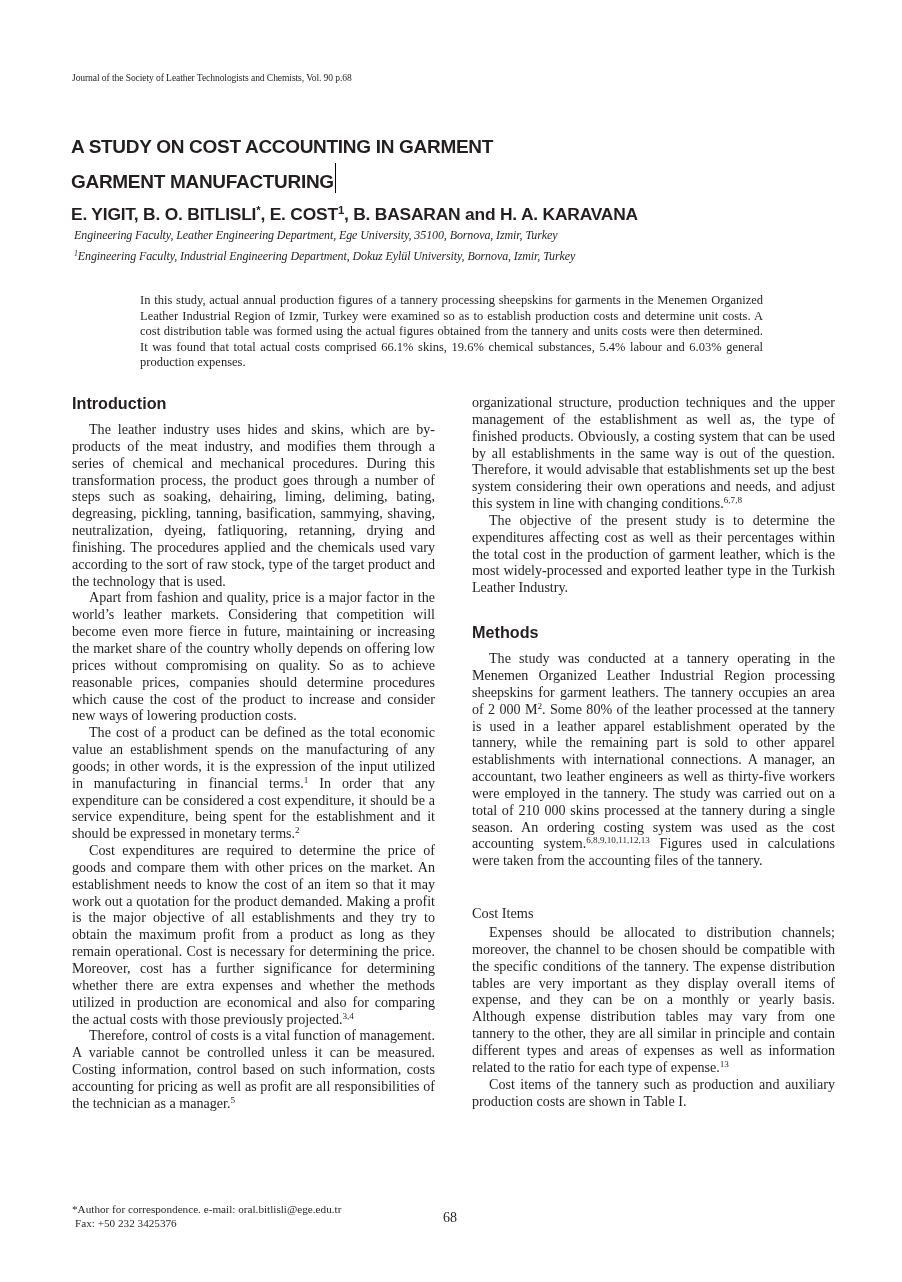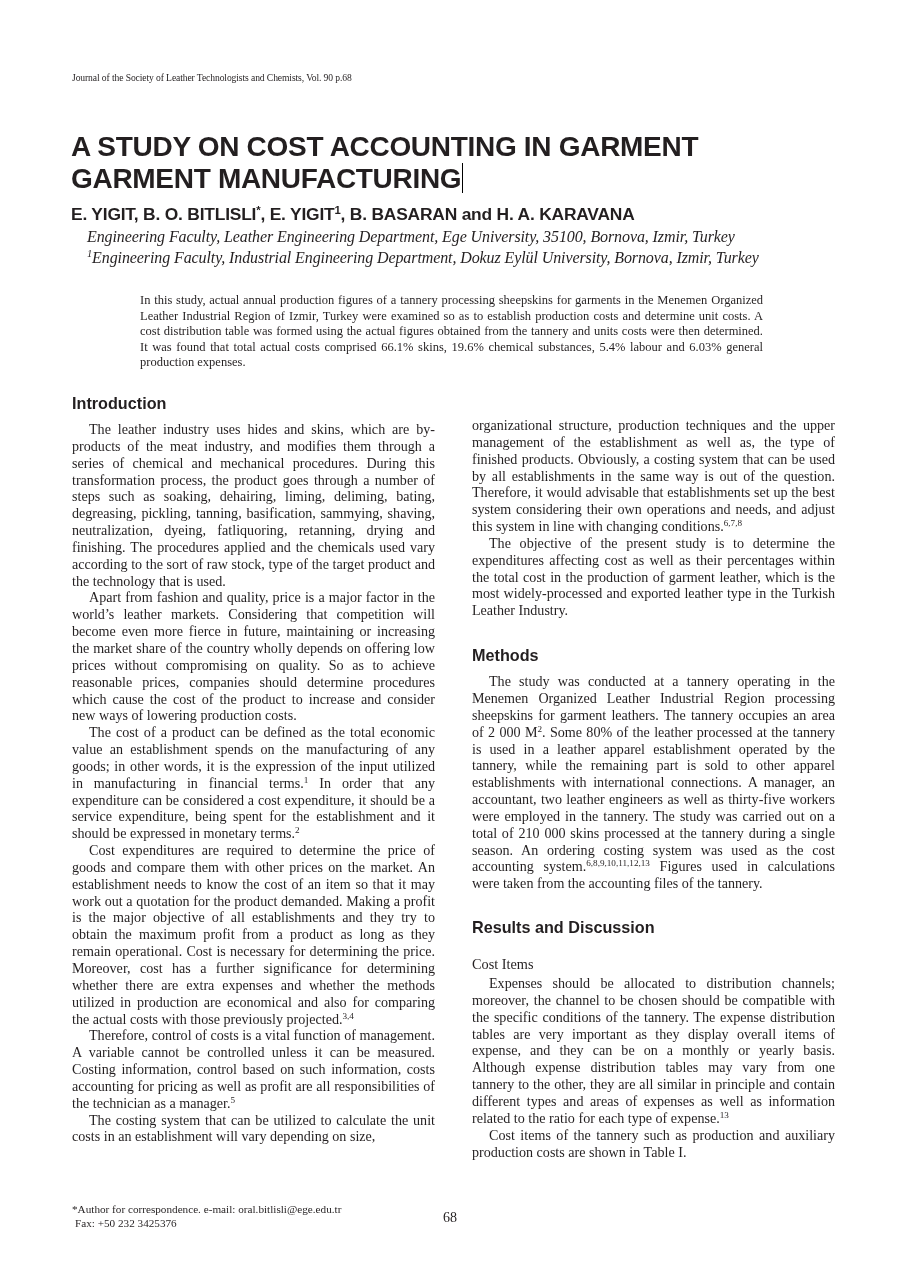--- a/index.html
+++ b/index.html
@@ -8,47 +8,47 @@
     color: #231f20;
     font-family: "Liberation Serif", serif;
   }
   .journal {
     position: absolute; left: 72px; top: 72px;
     font-size: 9.6px; letter-spacing: -0.1px;
   }
   .title {
     position: absolute; left: 71px; top: 131px; width: 720px;
     font-family: "Liberation Sans", sans-serif; font-weight: bold;
-    font-size: 28px; line-height: 32px; letter-spacing: -0.3px;
+    font-size: 19px; line-height: 32px; letter-spacing: -0.3px;
   }
   .title .line { display: block; }
   .cursor { display: inline-block; width: 1px; height: 30px; background: #000; vertical-align: -5px; margin-left: 1px; }
   .authors {
     position: absolute; left: 71px; top: 204px;
     font-family: "Liberation Sans", sans-serif; font-weight: bold;
     font-size: 17.4px; letter-spacing: -0.2px;
   }
   .affil {
-    position: absolute; left: 87px;
-    font-style: italic; font-size: 16px; letter-spacing: -0.1px;
+    position: absolute; left: 74px;
+    font-style: italic; font-size: 12px; letter-spacing: -0.1px;
   }
   .affil1 { top: 228px; }
   .affil2 { top: 249px; }
   sup { font-size: 65%; line-height: 0; vertical-align: 0.55em; }
   .summary {
     position: absolute; left: 140px; top: 293px; width: 623px;
     font-size: 12.5px; line-height: 15.5px; text-align: justify;
   }
   .summary .head { font-weight: bold; font-size: 12.8px; }
   .col {
     position: absolute; width: 363px;
     font-size: 14.1px; line-height: 16.85px; text-align: justify;
   }
   .col-left { left: 72px; top: 393px; }
-  .col-right { left: 472px; top: 394px; margin-top: 23px; }
+  .col-right { left: 472px; top: 394px; }
   .col p { margin: 0; text-indent: 17px; }
   .col p.noindent { text-indent: 0; }
   .sec {
     font-family: "Liberation Sans", sans-serif; font-weight: bold;
     font-size: 16.2px; line-height: 20px; margin: 0 0 8px 0;
   }
   .subsec { font-weight: normal; font-size: 14.3px; line-height: 18px; margin: 0 0 2px 0; }
   .gap-methods { height: 26px; }
   .gap-results { height: 25px; }
   .gap-sub { height: 10px; }
@@ -63,47 +63,45 @@
 </head>
 <body>
 
 <div class="journal">Journal of the Society of Leather Technologists and Chemists, Vol. 90 p.68</div>
 
 <div class="title">
   <span class="line">A STUDY ON COST ACCOUNTING IN GARMENT</span>
   <span class="line"><span>GARMENT MANUFACTURING</span><span class="cursor"></span></span>
 </div>
 
-<div class="authors"><span>E. YIGIT, B. O. BITLISLI</span><sup>*</sup><span>, E. YIGIT</span><sup>1</sup><span>, B. BASARAN and H. A. KARAVANA</span></div>
+<div class="authors"><span>E. YIGIT, B. O. BITLISLI</span><sup>*</sup><span>, E. COST</span><sup>1</sup><span>, B. BASARAN and H. A. KARAVANA</span></div>
 
 <div class="affil affil1"><span>Engineering Faculty, Leather Engineering Department, Ege University, 35100, Bornova, Izmir, Turkey</span></div>
 <div class="affil affil2"><sup>1</sup><span>Engineering Faculty, Industrial Engineering Department, Dokuz Eylül University, Bornova, Izmir, Turkey</span></div>
 
 <div class="summary">
   <div>In this study, actual annual production figures of a tannery processing sheepskins for garments in the Menemen Organized Leather Industrial Region of Izmir, Turkey were examined so as to establish production costs and determine unit costs. A cost distribution table was formed using the actual figures obtained from the tannery and units costs were then determined. It was found that total actual costs comprised 66.1% skins, 19.6% chemical substances, 5.4% labour and 6.03% general production expenses.</div>
 </div>
 
 <div class="col col-left">
   <div class="sec">Introduction</div>
   <p>The leather industry uses hides and skins, which are by-products of the meat industry, and modifies them through a series of chemical and mechanical procedures. During this transformation process, the product goes through a number of steps such as soaking, dehairing, liming, deliming, bating, degreasing, pickling, tanning, basification, sammying, shaving, neutralization, dyeing, fatliquoring, retanning, drying and finishing. The procedures applied and the chemicals used vary according to the sort of raw stock, type of the target product and the technology that is used.</p>
   <p>Apart from fashion and quality, price is a major factor in the world’s leather markets. Considering that competition will become even more fierce in future, maintaining or increasing the market share of the country wholly depends on offering low prices without compromising on quality. So as to achieve reasonable prices, companies should determine procedures which cause the cost of the product to increase and consider new ways of lowering production costs.</p>
   <p><span>The cost of a product can be defined as the total economic value an establishment spends on the manufacturing of any goods; in other words, it is the expression of the input utilized in manufacturing in financial terms.</span><sup>1</sup><span> In order that any expenditure can be considered a cost expenditure, it should be a service expenditure, being spent for the establishment and it should be expressed in monetary terms.</span><sup>2</sup></p>
   <p><span>Cost expenditures are required to determine the price of goods and compare them with other prices on the market. An establishment needs to know the cost of an item so that it may work out a quotation for the product demanded. Making a profit is the major objective of all establishments and they try to obtain the maximum profit from a product as long as they remain operational. Cost is necessary for determining the price. Moreover, cost has a further significance for determining whether there are extra expenses and whether the methods utilized in production are economical and also for comparing the actual costs with those previously projected.</span><sup>3,4</sup></p>
   <p><span>Therefore, control of costs is a vital function of management. A variable cannot be controlled unless it can be measured. Costing information, control based on such information, costs accounting for pricing as well as profit are all responsibilities of the technician as a manager.</span><sup>5</sup></p>
-  <p>The costing system that can be utilized to calculate the unit costs in an establishment will vary depending on size,</p>
 </div>
 
 <div class="col col-right">
   <p class="noindent"><span>organizational structure, production techniques and the upper management of the establishment as well as, the type of finished products. Obviously, a costing system that can be used by all establishments in the same way is out of the question. Therefore, it would advisable that establishments set up the best system considering their own operations and needs, and adjust this system in line with changing conditions.</span><sup>6,7,8</sup></p>
   <p>The objective of the present study is to determine the expenditures affecting cost as well as their percentages within the total cost in the production of garment leather, which is the most widely-processed and exported leather type in the Turkish Leather Industry.</p>
   <div class="gap-methods"></div>
   <div class="sec">Methods</div>
   <p><span>The study was conducted at a tannery operating in the Menemen Organized Leather Industrial Region processing sheepskins for garment leathers. The tannery occupies an area of 2 000 M</span><sup>2</sup><span>. Some 80% of the leather processed at the tannery is used in a leather apparel establishment operated by the tannery, while the remaining part is sold to other apparel establishments with international connections. A manager, an accountant, two leather engineers as well as thirty-five workers were employed in the tannery. The study was carried out on a total of 210 000 skins processed at the tannery during a single season. An ordering costing system was used as the cost accounting system.</span><sup>6,8,9,10,11,12,13</sup><span> Figures used in calculations were taken from the accounting files of the tannery.</span></p>
   <div class="gap-results"></div>
-  <div class="sec">Results and Discussion</div>
   <div class="gap-sub"></div>
   <div class="subsec">Cost Items</div>
   <p><span>Expenses should be allocated to distribution channels; moreover, the channel to be chosen should be compatible with the specific conditions of the tannery. The expense distribution tables are very important as they display overall items of expense, and they can be on a monthly or yearly basis. Although expense distribution tables may vary from one tannery to the other, they are all similar in principle and contain different types and areas of expenses as well as information related to the ratio for each type of expense.</span><sup>13</sup></p>
   <p>Cost items of the tannery such as production and auxiliary production costs are shown in Table I.</p>
 </div>
 
 <div class="footnote">
   <div>*Author for correspondence. e-mail: oral.bitlisli@ege.edu.tr</div>
   <div style="padding-left:3px">Fax: +50 232 3425376</div>
 </div>

